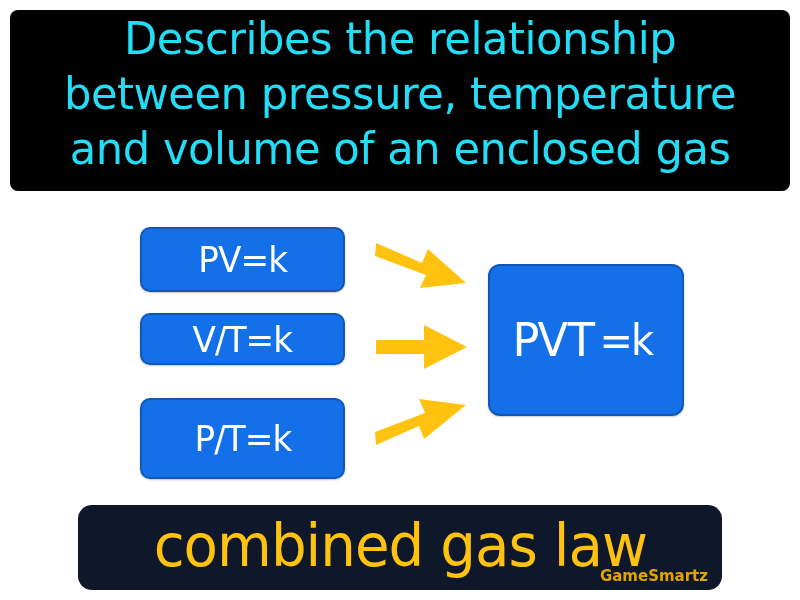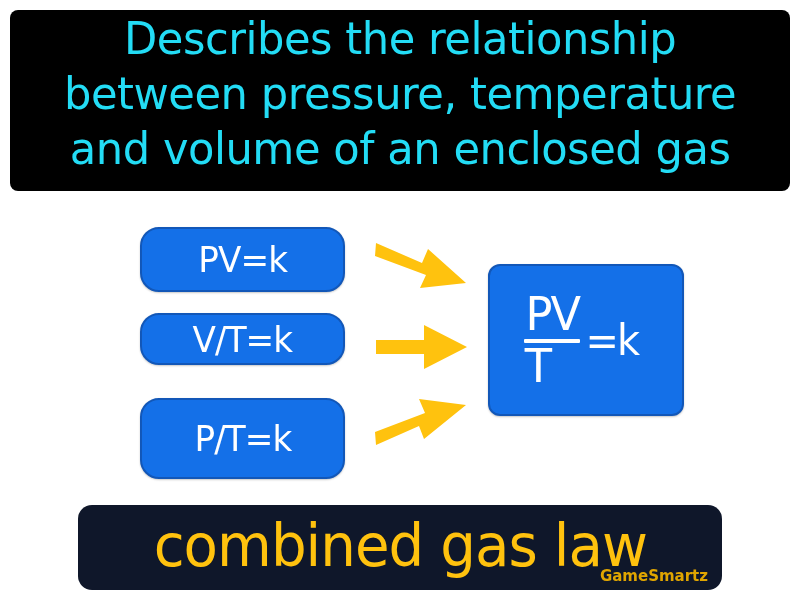--- a/index.html
+++ b/index.html
@@ -47,21 +47,21 @@
     left: 0;
     top: 195px;
     width: 800px;
     height: 300px;
   }
 
   .law-box {
     position: absolute;
     background: #1470e8;
     border: 2px solid #1257b8;
-    border-radius: 19px;
+    border-radius: 10px;
     box-sizing: border-box;
     display: flex;
     align-items: center;
     justify-content: center;
     box-shadow: 0 1px 2px rgba(0,0,0,0.22);
   }
   .law-box .law-label {
     color: #ffffff;
     font-family: "DejaVu Sans", sans-serif;
     font-size: 36px;
@@ -93,22 +93,22 @@
   }
   #result-equation {
     display: flex;
     align-items: center;
     justify-content: center;
     color: #ffffff;
     transform: translateX(-4px);
   }
   .fraction {
     display: inline-flex;
-    flex-direction: column;
-    align-items: flex-start;
+    flex-direction: row;
+    align-items: center;
     line-height: 0.94;
   }
   .fraction .numerator,
   .fraction .denominator {
     font-family: "DejaVu Sans", sans-serif;
     font-size: 47px;
     letter-spacing: -2px;
     transform: scaleX(0.95);
   }
   .fraction .frac-bar {

